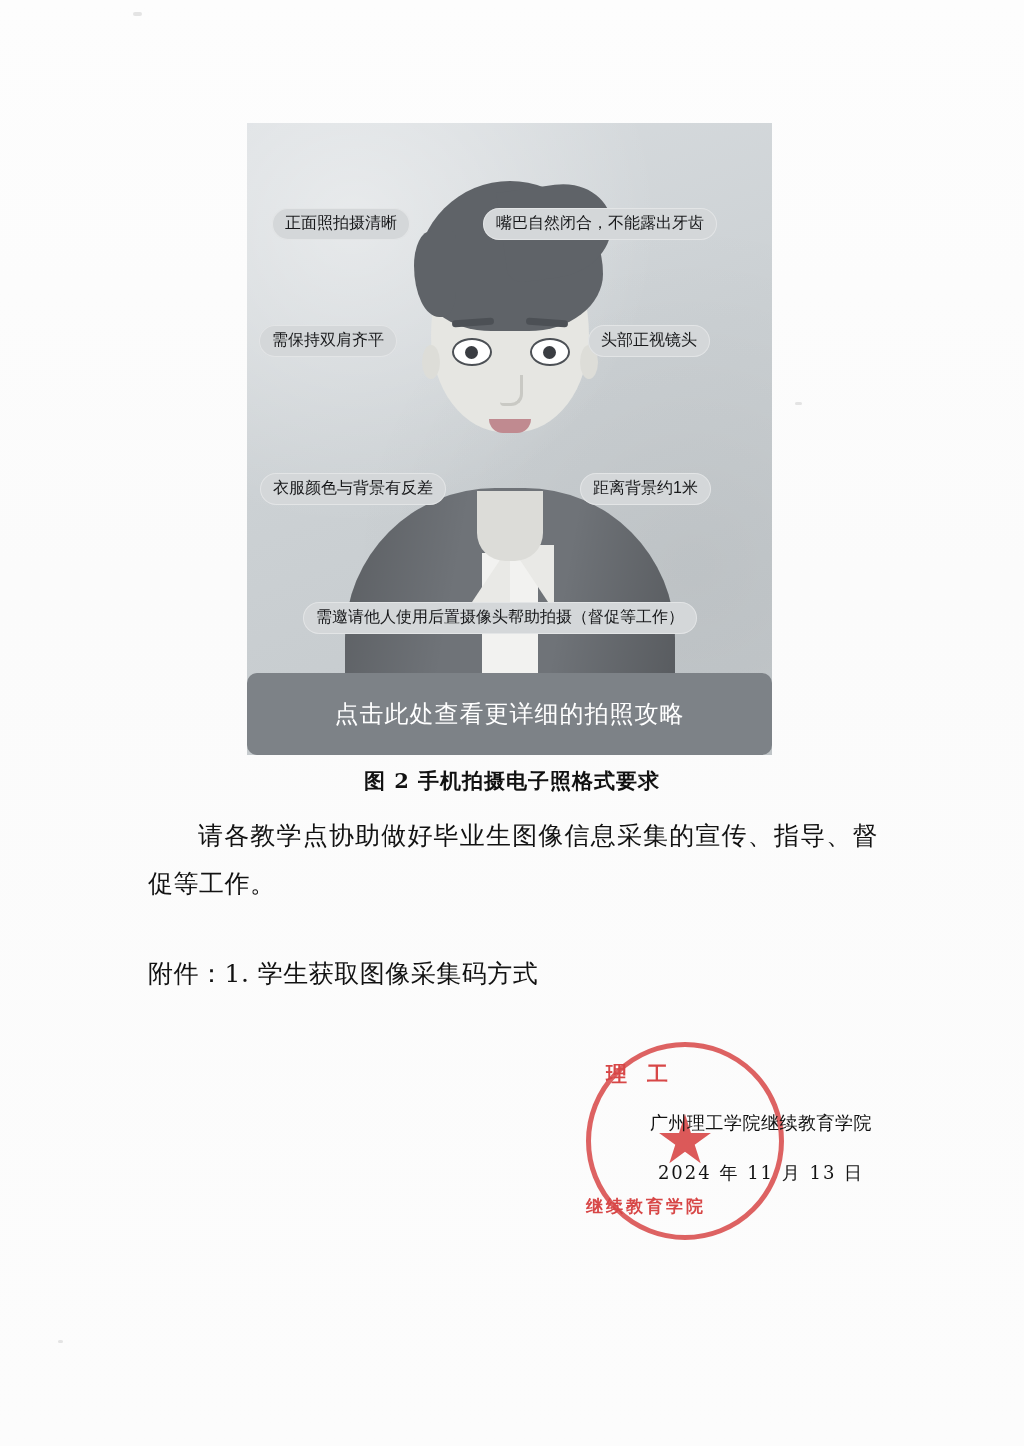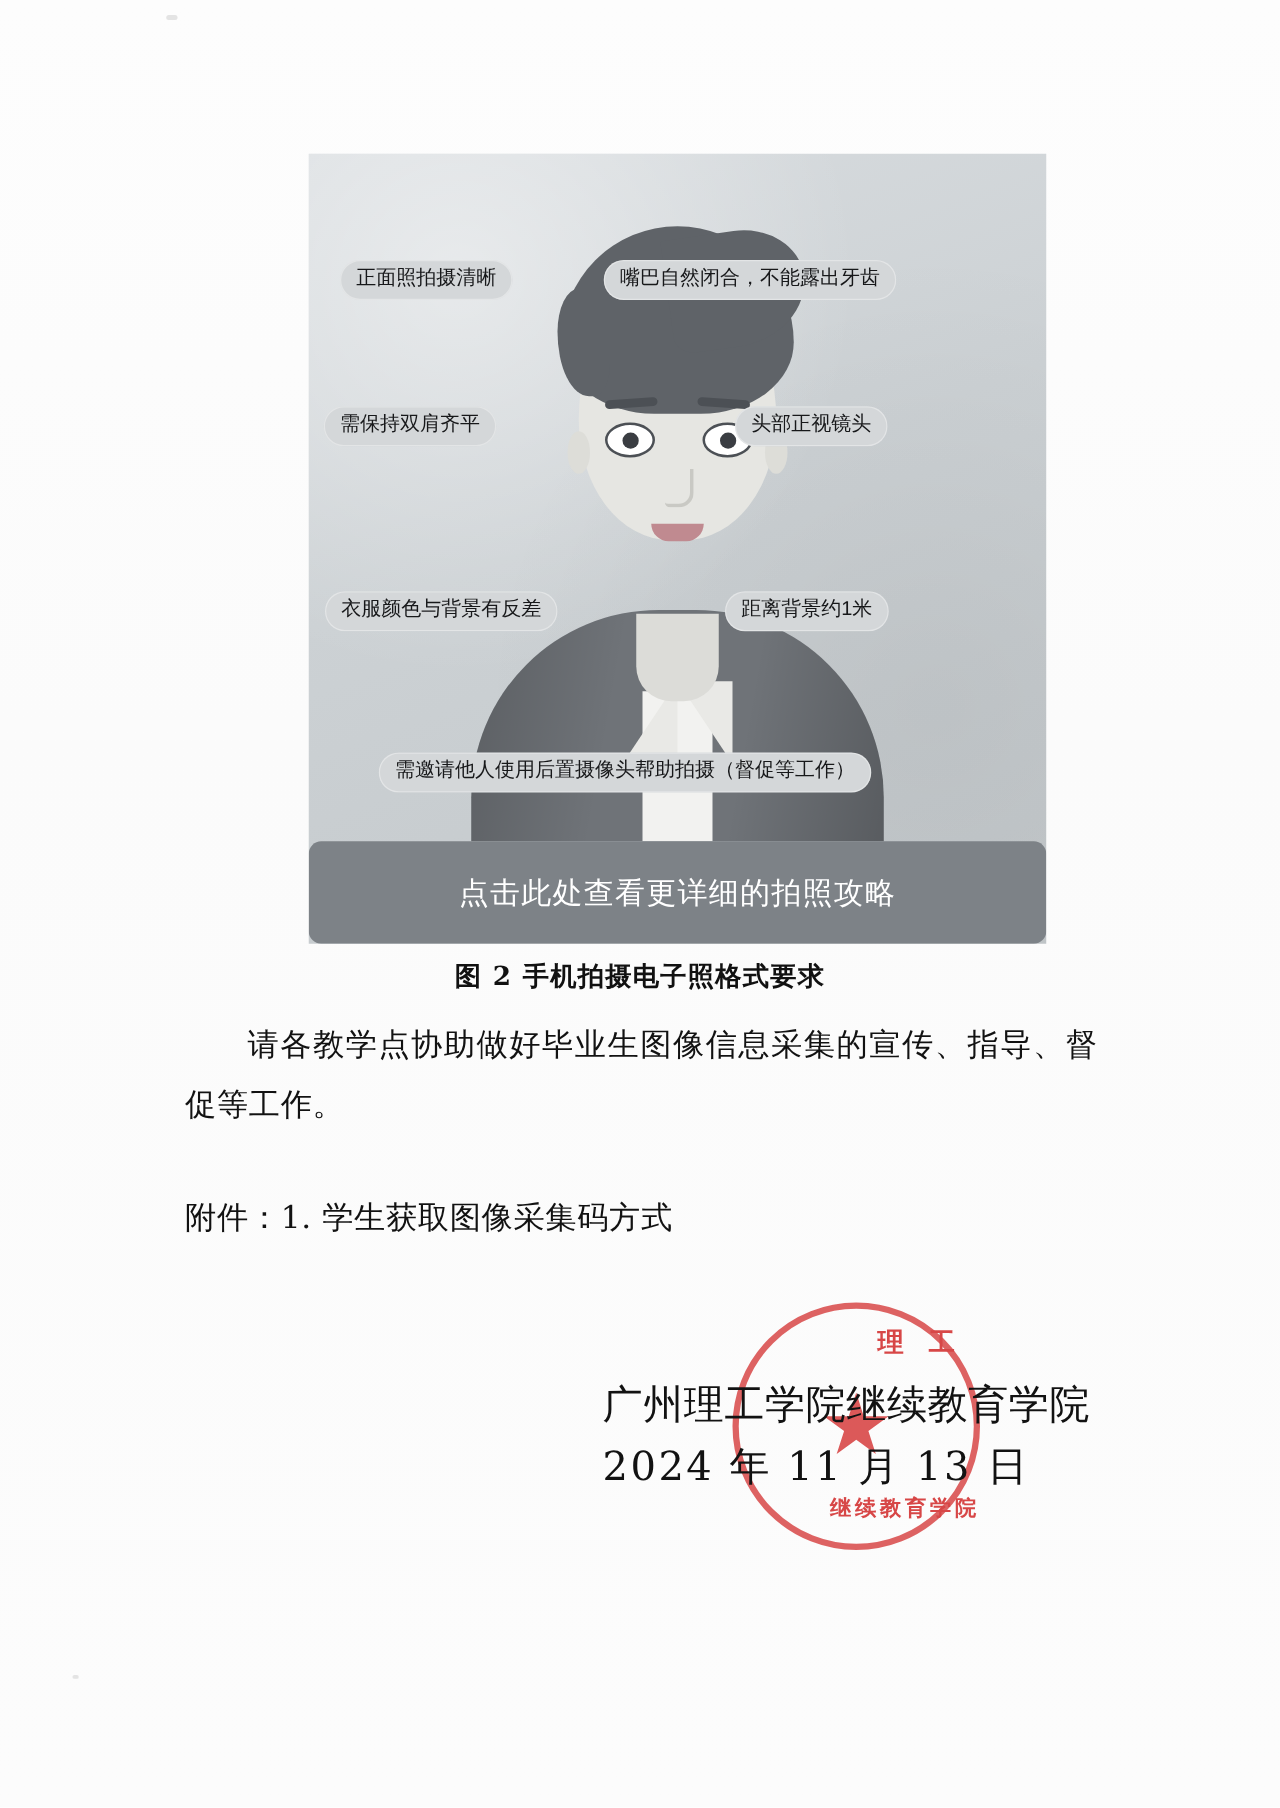--- a/index.html
+++ b/index.html
@@ -27,21 +27,21 @@
     position: absolute;
     background: #cfcfcf;
     opacity: .55;
   }
 
   
   .figure-wrap {
     position: absolute;
     left: 247px;
     top: 123px;
-    width: 590px;
+    width: 525px;
     height: 632px;
   }
   .photo {
     position: absolute;
     inset: 0;
     background: linear-gradient(160deg, #d9dde0 0%, #ccd1d4 45%, #c3c8cb 100%);
     overflow: hidden;
   }
   .photo-noise {
     position: absolute;
@@ -292,22 +292,22 @@
     color: #121212;
   }
   .attachments .att-line { white-space: nowrap; }
   .attachments .att-sub { padding-left: 2em; }
 
   
   .signature {
     position: absolute;
     right: 152px;
     top: 1098px;
-    text-align: left;
-    font-size: 32px;
+    text-align: center;
+    font-size: 18px;
     line-height: 50px;
     letter-spacing: .5px;
     color: #121212;
     margin-left: 32px;
   }
   .sign-date { letter-spacing: 2px; }
 
   
   .seal {
     position: absolute;
@@ -330,21 +330,21 @@
     left: 50%; top: 50%;
     width: 54px; height: 54px;
     margin: -27px 0 0 -27px;
     background: #d02020;
     clip-path: polygon(50% 0%, 61% 35%, 98% 35%, 68% 57%, 79% 91%, 50% 70%, 21% 91%, 32% 57%, 2% 35%, 39% 35%);
     opacity: .9;
   }
   .seal-top-text, .seal-bottom-text {
     position: absolute;
     left: 0; right: 0;
-    text-align: right;
+    text-align: left;
     color: #d02020;
     font-family: "DejaVu Serif", "Liberation Serif", serif;
     font-weight: bold;
   }
   .seal-top-text {
     top: 18px;
     font-size: 21px;
     letter-spacing: 20px;
     text-indent: 20px;
   }

